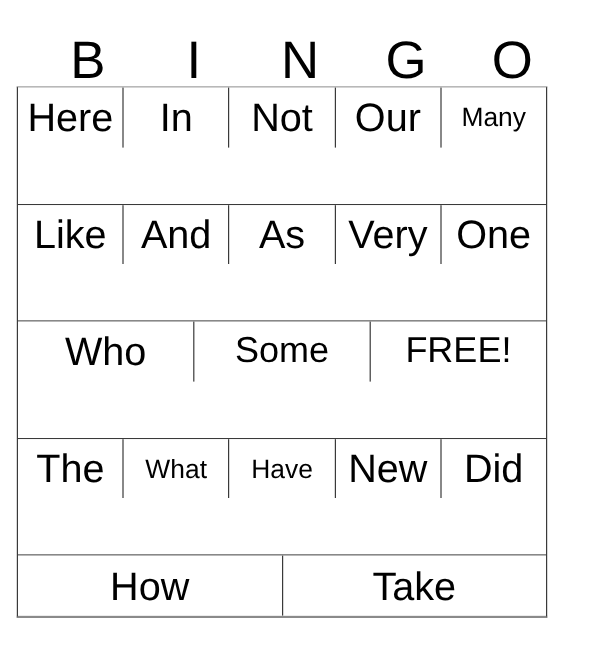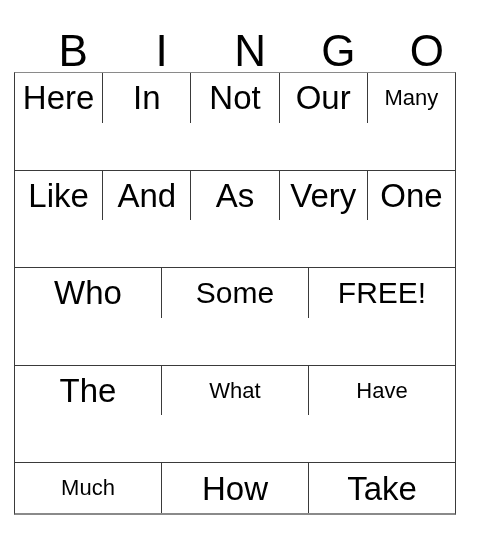--- a/index.html
+++ b/index.html
@@ -172,26 +172,29 @@
     <div class="grid-row">
       <div class="cell">
         <span class="cell-text">The</span>
       </div>
       <div class="cell">
         <span class="cell-text fit-md">What</span>
       </div>
       <div class="cell">
         <span class="cell-text fit-md">Have</span>
       </div>
-    </div>
-
-    <div class="grid-row">
-      <div class="cell">
-        <span class="cell-text fit-md">Much</span>
-      </div>
+      <div class="cell">
+        <span class="cell-text">New</span>
+      </div>
+      <div class="cell">
+        <span class="cell-text">Did</span>
+      </div>
+    </div>
+
+    <div class="grid-row">
       <div class="cell">
         <span class="cell-text">How</span>
       </div>
       <div class="cell">
         <span class="cell-text">Take</span>
       </div>
     </div>
 
   </div>
 </div>

